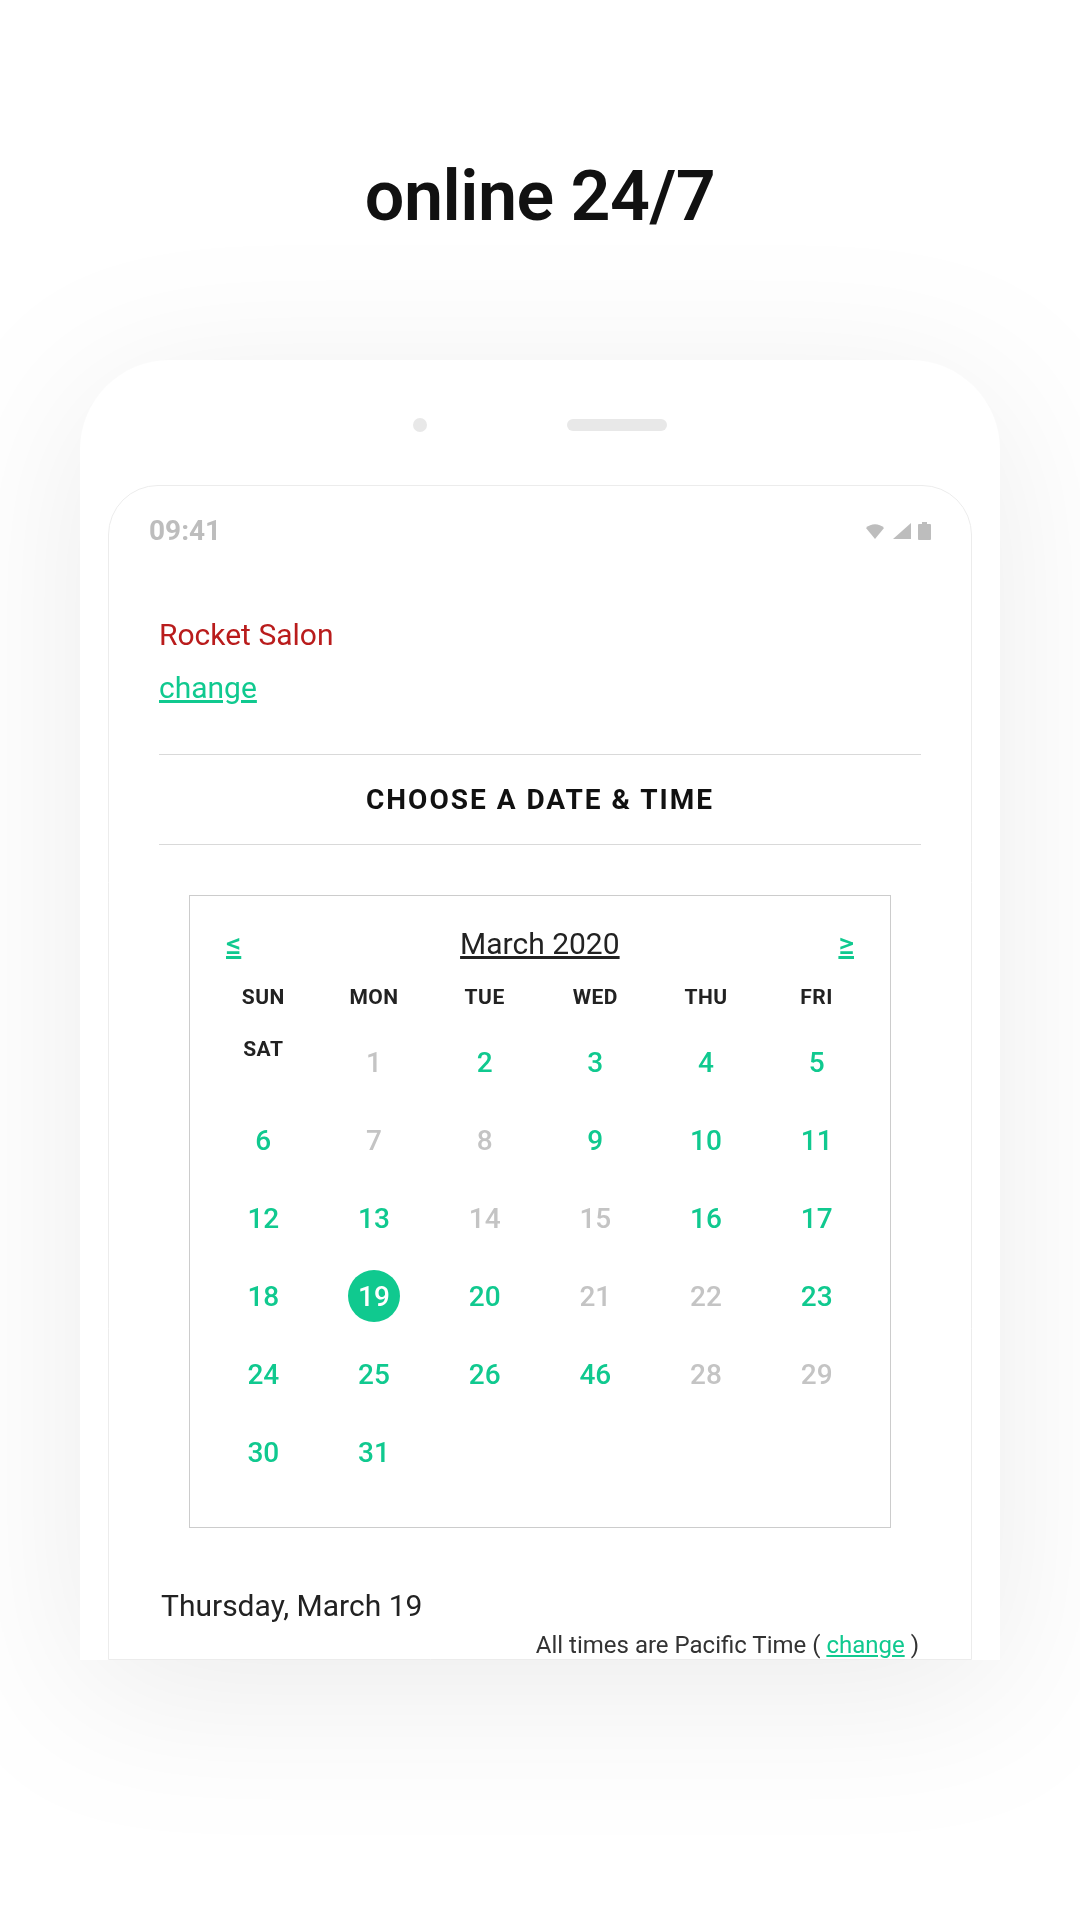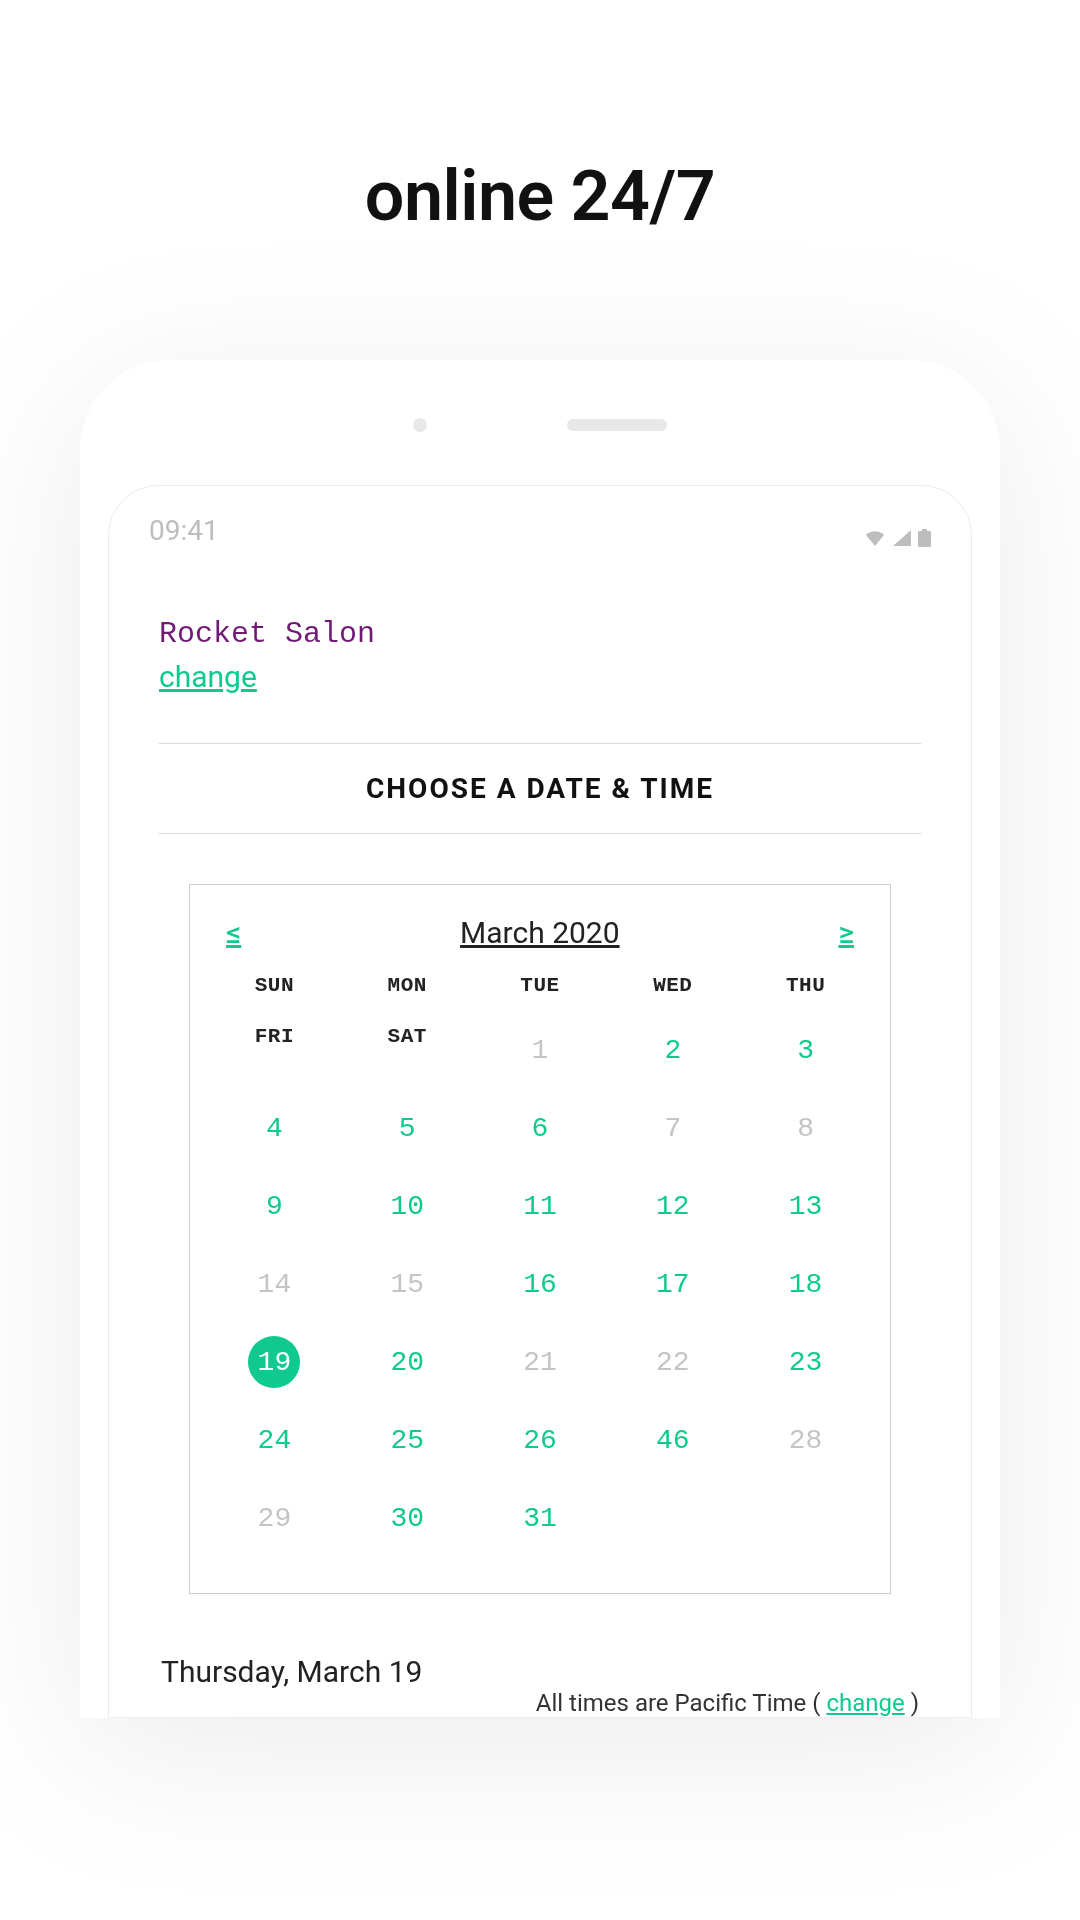--- a/index.html
+++ b/index.html
@@ -53,29 +53,29 @@
   .screen {
     margin: 0 28px;
     border: 1px solid #ececec;
     border-radius: 50px 50px 0 0;
     background: #fff;
     overflow: hidden;
   }
   .status-bar {
     display: flex;
     justify-content: space-between;
-    align-items: flex-end;
+    align-items: center;
     padding: 28px 40px 10px 40px;
     color: #bdbdbd;
     font-size: 28px;
-    font-weight: 400;
+    font-weight: 700;
   }
   .status-icons { display: flex; gap: 6px; align-items: center; }
   .content { padding: 60px 50px 0 50px; }
-  .salon-name { font-size: 30px; color: #701a75; margin-bottom: 8px; font-family: Liberation Mono, monospace; }
+  .salon-name { font-size: 30px; color: #b91c1c; margin-bottom: 18px; }
   .service-line { font-size: 30px; color: #333; margin-bottom: 6px; }
   .change-link {
     color: #10c98f;
     text-decoration: underline;
     font-size: 30px;
     cursor: pointer;
     display: inline-block;
   }
   .section-divider {
     border: none;
@@ -109,24 +109,23 @@
     cursor: pointer;
     font-weight: 500;
   }
   .cal-month {
     font-size: 30px;
     color: #222;
     text-decoration: underline;
   }
   .cal-grid {
     display: grid;
-    grid-template-columns: repeat(5, 1fr);
+    grid-template-columns: repeat(6, 1fr);
     text-align: center;
     row-gap: 28px;
-    font-family: Liberation Mono, monospace;
   }
   .cal-dow {
     font-size: 21px;
     font-weight: 700;
     color: #222;
     letter-spacing: 0.5px;
   }
   .cal-day {
     font-size: 28px;
     font-weight: 500;
@@ -150,20 +149,21 @@
     z-index: 0;
   }
   .cal-day.selected span { position: relative; z-index: 1; }
   .selected-date-row {
     margin-top: 60px;
     padding: 0 2px;
   }
   .selected-date {
     font-size: 30px;
     color: #222;
+    margin-bottom: 8px;
   }
   .tz-line {
     font-size: 24px;
     color: #333;
     text-align: right;
   }
   .tz-line .change-link { font-size: 24px; }
 </style>
 </head>
 <body>

